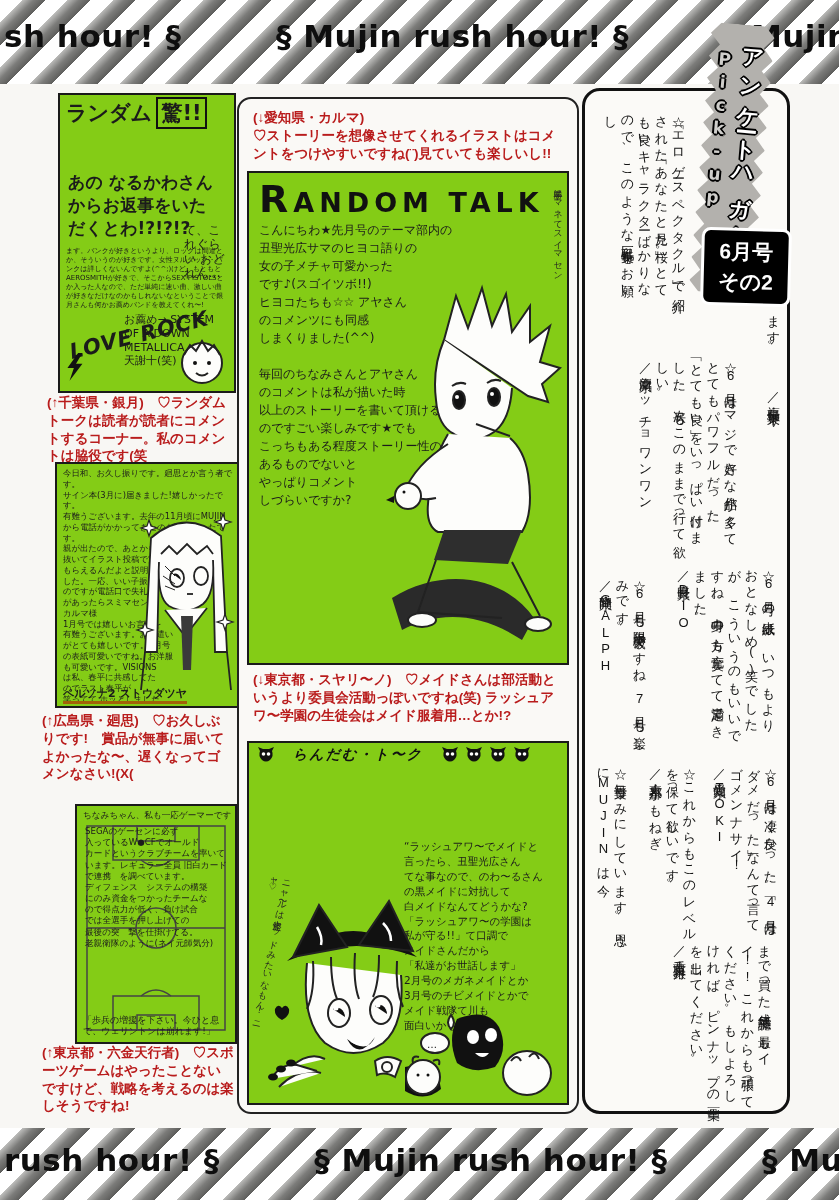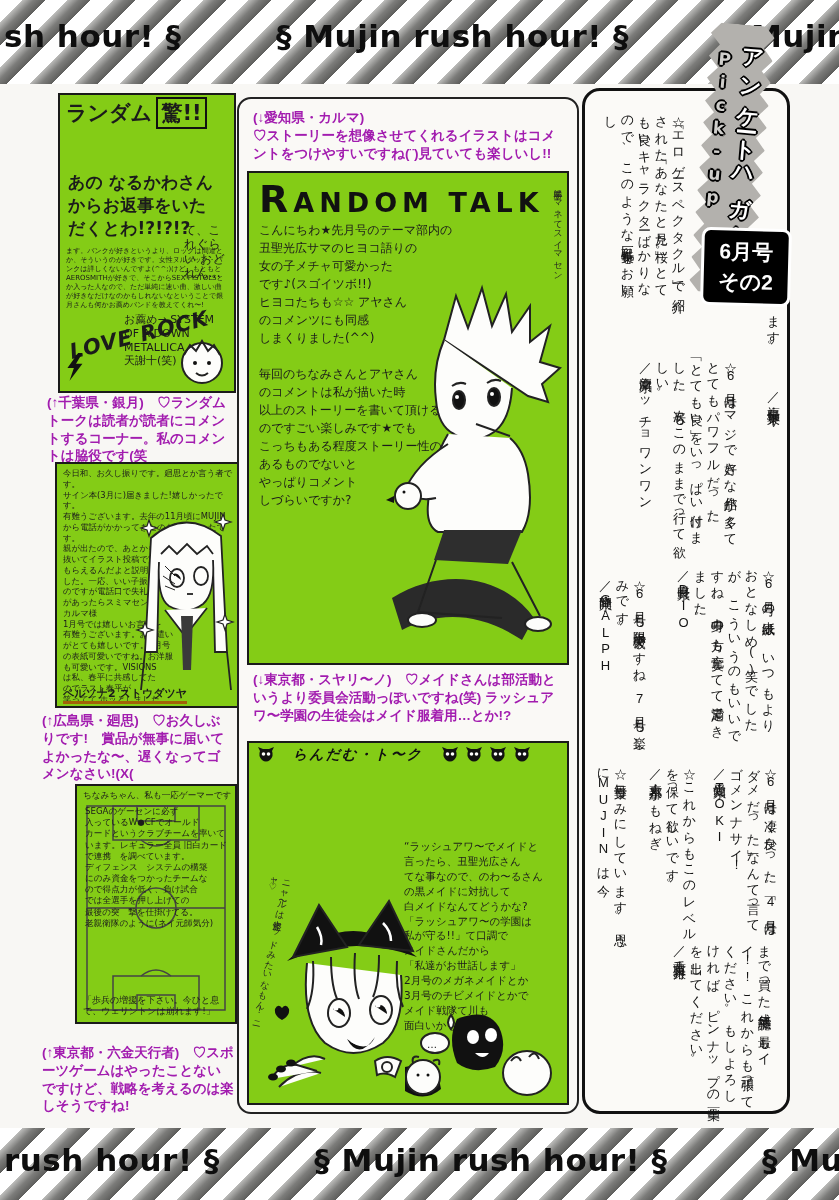--- a/index.html
+++ b/index.html
@@ -29,21 +29,21 @@
     display:flex;flex-direction:column;align-items:center;justify-content:center;
     font:bold 21px "Liberation Sans",sans-serif;color:#fff;line-height:1.45;}
   
   #sidebar-box{position:absolute;left:582px;top:88px;width:202px;height:1020px;background:#fbfaf7;
     border:3px solid #111;border-radius:18px;z-index:2;}
   .sb-letter{position:absolute;writing-mode:vertical-rl;text-orientation:upright;
     font:13px "Liberation Sans",sans-serif;letter-spacing:1.5px;line-height:17px;color:#141414;}
   .sb-letter p{margin:0;padding:0;}
   
   .pre{white-space:pre-line;}
-  .cm{font:bold 13.5px "Liberation Sans",sans-serif;color:#a21caf;line-height:1.32;position:absolute;}
+  .cm{font:bold 13.5px "Liberation Sans",sans-serif;color:#b91c1c;line-height:1.32;position:absolute;}
   .hw{font-family:"DejaVu Sans",sans-serif;color:#1b1b1b;}
   .lbox{position:absolute;border:2px solid #1a1a1a;background:#84cc16;}
   
   #mid-outer{position:absolute;left:237px;top:97px;width:338px;height:1013px;
     border:2px solid #222;border-radius:14px;background:#faf9f6;z-index:1;}
   #rt-box{left:8px;top:72px;width:318px;height:490px;}
   #rt-title{position:absolute;left:10px;top:4px;font:bold 27px "DejaVu Sans",sans-serif;letter-spacing:5px;color:#111;}
   #rt-title::first-letter{font-size:38px;}
   #rt-note{position:absolute;right:3px;top:10px;height:140px;writing-mode:vertical-rl;text-orientation:upright;
     font-size:9px;color:#222;}
@@ -61,21 +61,21 @@
   .t-box{border:2px solid #111;padding:0 3px;display:inline-block;}
   #lbox1-big{position:absolute;left:8px;top:76px;font:bold 17px "DejaVu Sans",sans-serif;line-height:1.35;}
   #lbox1-bignote{position:absolute;right:4px;top:128px;width:46px;font-size:12px;line-height:1.2;}
   #lbox1-body{position:absolute;left:6px;top:152px;width:162px;font-size:7px;line-height:1.28;}
   #lbox1-rec{position:absolute;left:64px;top:218px;width:100px;font-size:11px;line-height:1.25;}
   #lbox1-scrawl{position:absolute;left:8px;top:228px;font:bold italic 21px "DejaVu Sans",sans-serif;
     transform:rotate(-14deg);letter-spacing:1px;}
   #lbox2{left:55px;top:462px;width:180px;height:242px;}
   #lbox2-body{position:absolute;left:6px;top:4px;width:170px;font-size:8.4px;line-height:1.28;}
   #lbox2-sig{position:absolute;left:6px;bottom:2px;font:bold 11px "DejaVu Sans",sans-serif;border-bottom:3px solid #a16207;}
-  #lbox3{left:75px;top:784px;width:158px;height:236px;}
+  #lbox3{left:75px;top:804px;width:158px;height:236px;}
   #lbox3-head{position:absolute;left:6px;top:4px;width:150px;font-size:8.6px;}
   #lbox3-body{position:absolute;left:8px;top:20px;width:146px;font-size:8.6px;line-height:1.3;}
   #lbox3-quote{position:absolute;left:6px;bottom:4px;width:150px;font-size:9px;line-height:1.3;}
   svg{display:block;}
   .abs{position:absolute;}
 </style>
 </head>
 <body>
 
 <div class="page"></div>

